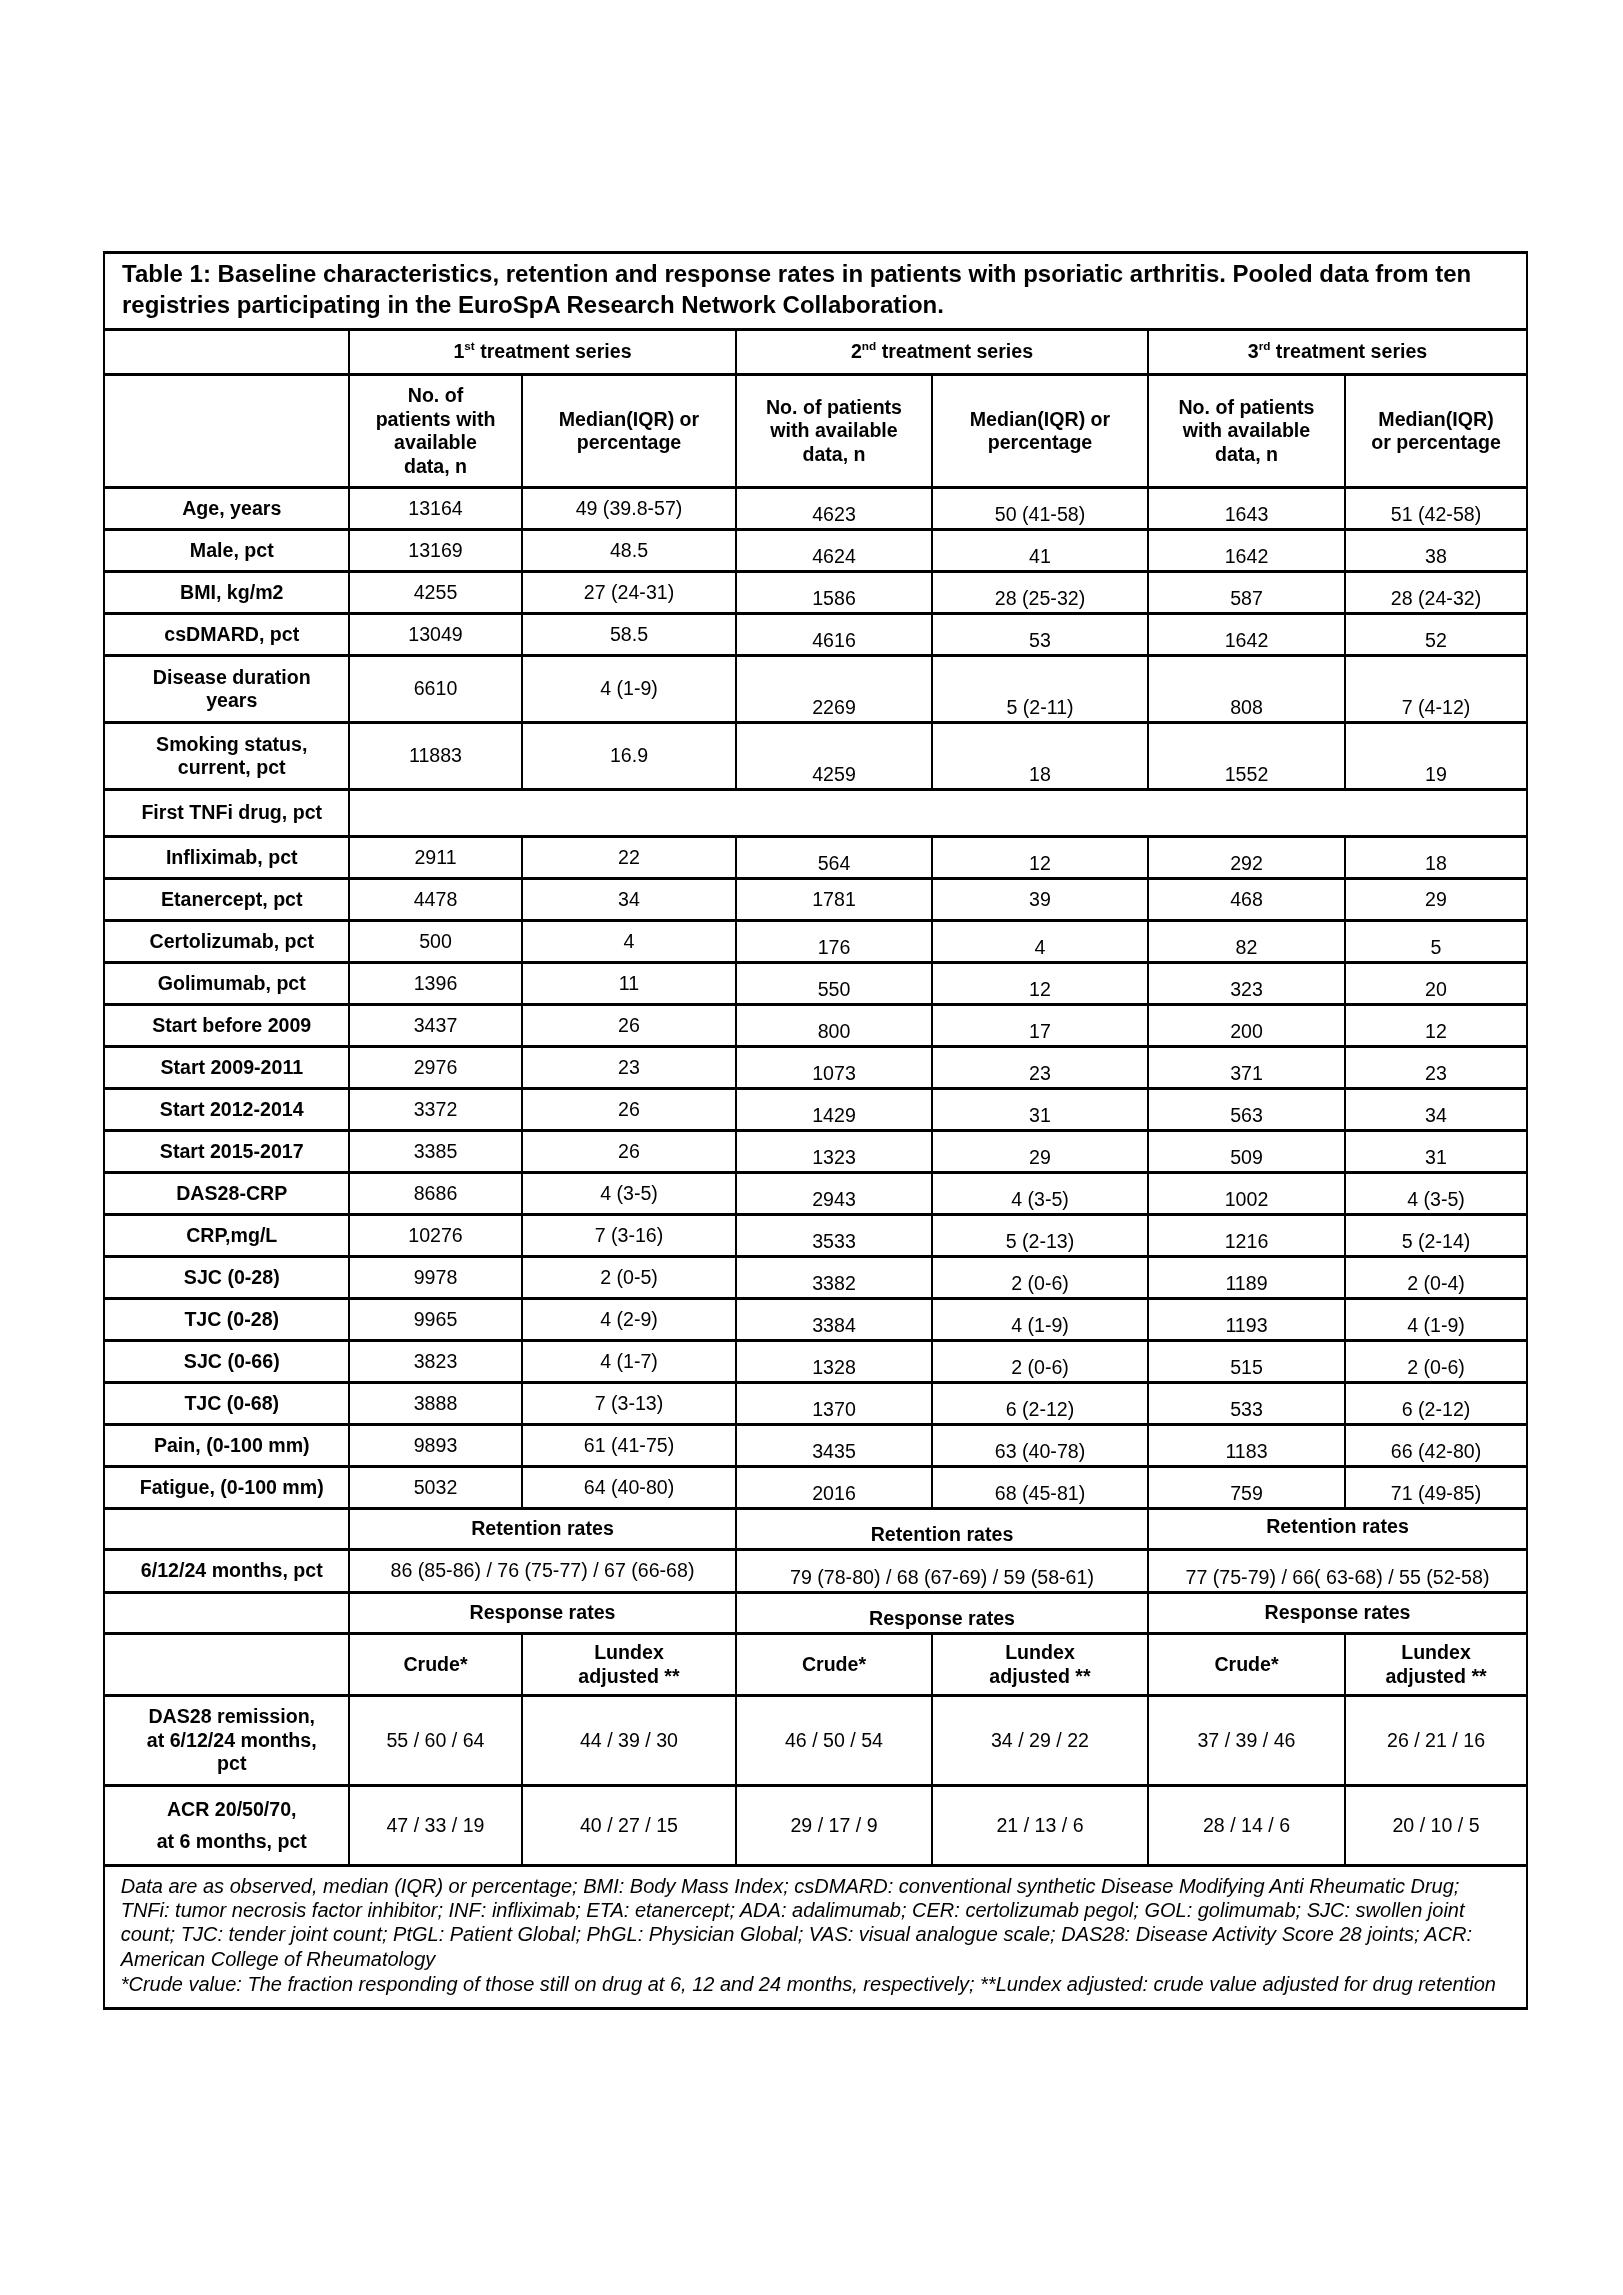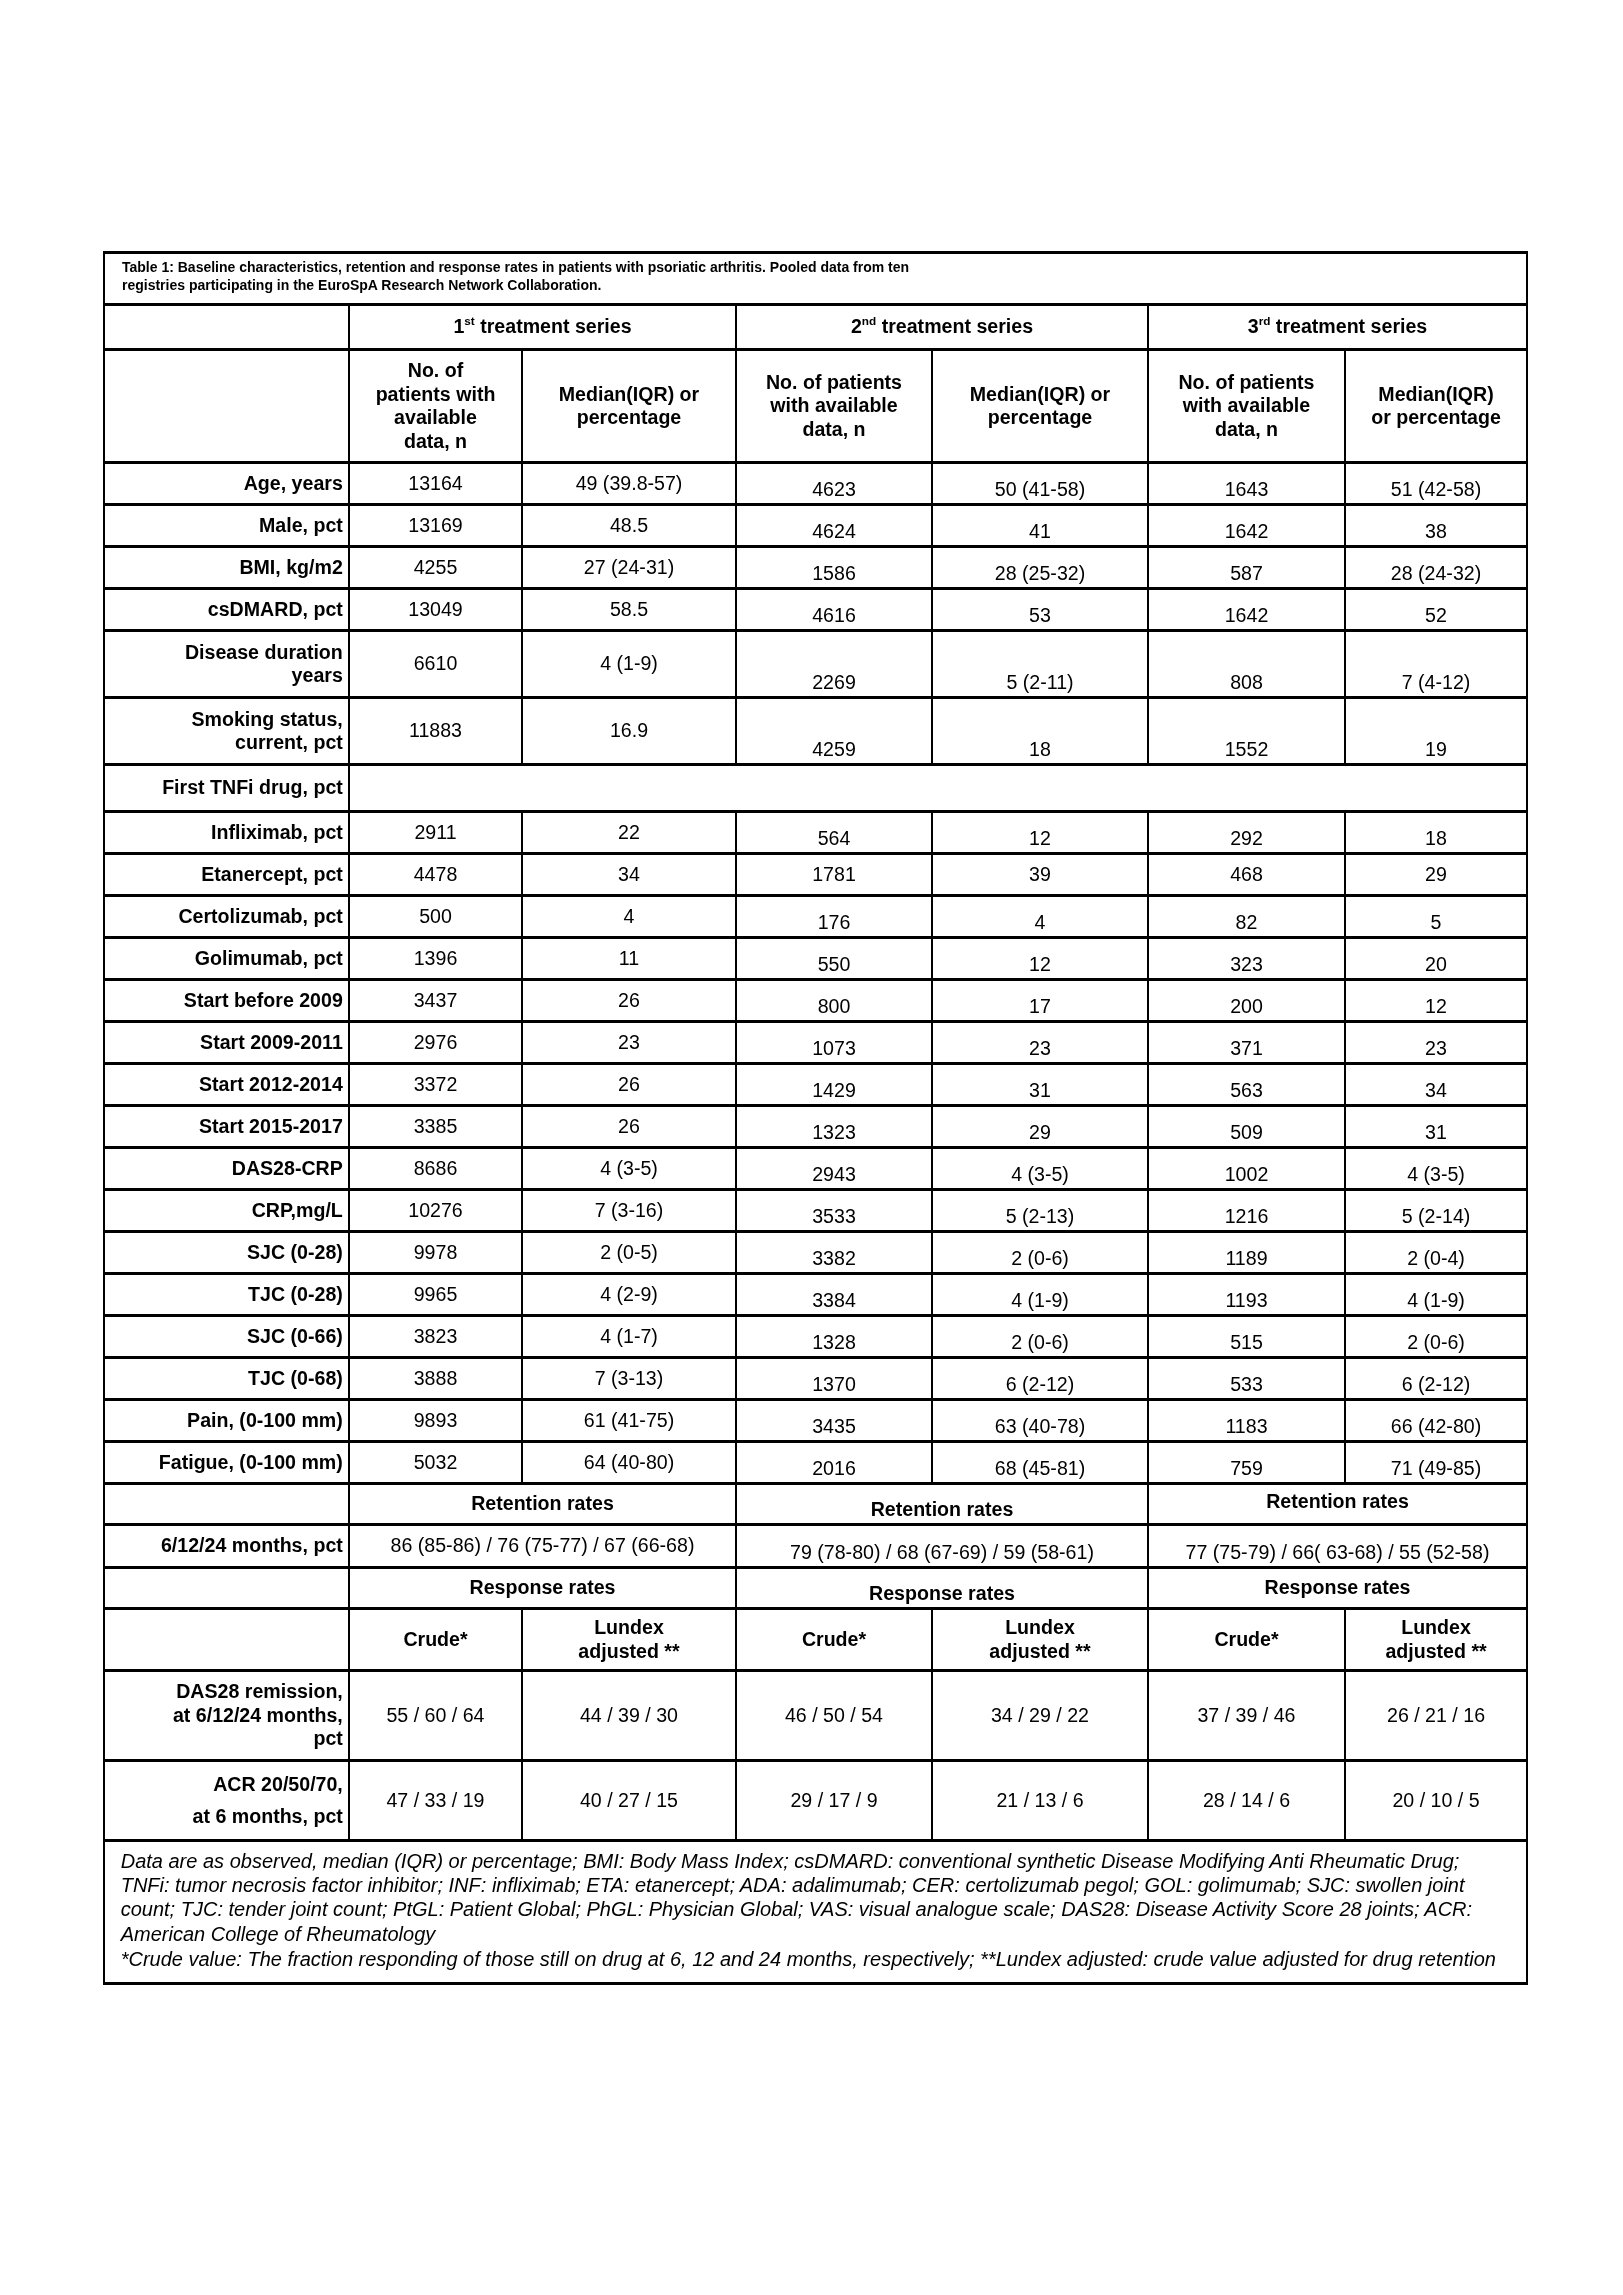--- a/index.html
+++ b/index.html
@@ -3,26 +3,26 @@
 <meta charset="utf-8">
 <style>
   html,body{margin:0;padding:0}
   body{width:1623px;height:2295px;background:#fff;color:#000;position:relative;overflow:hidden;
        font-family:"Liberation Sans",sans-serif;}
   table.t{position:absolute;left:103px;top:251px;width:1423px;border-collapse:collapse;
           table-layout:fixed;border:2px solid #000;border-top-width:3.3px;border-bottom-width:3.9px}
   td{border:2px solid #000;border-top-width:3.3px;border-bottom-width:3.3px;
      font-size:19.6px;line-height:1.2;text-align:center;vertical-align:middle;
      padding:2.6px 5.2px;overflow:hidden;word-wrap:break-word}
-  td.lbl{text-align:right;font-weight:bold;padding:2.6px 5.2px 2.6px 15.7px;white-space:pre-line}
+  td.lbl{text-align:center;font-weight:bold;padding:2.6px 5.2px 2.6px 15.7px;white-space:pre-line}
   td.b{font-weight:bold}
   td.pre{white-space:pre-line}
   td.low{vertical-align:bottom;padding-bottom:2px}
   td.hi{vertical-align:top;padding-top:5.2px}
-  td.title{font-size:14px;font-weight:bold;text-align:left;line-height:1.27;
+  td.title{font-size:24px;font-weight:bold;text-align:left;line-height:1.27;
            padding:5.2px 15.7px 7.9px 17px;white-space:pre-line;vertical-align:top}
   td.gap{line-height:1.6}
   td.foot{font-style:italic;font-size:20px;line-height:1.22;text-align:left;
           padding:6.5px 14.4px 9.2px 15.7px;vertical-align:top}
   sup{font-size:0.6em;vertical-align:super;line-height:0}
   tr.r-series{height:45px}
   tr.r-colhdr{height:113px}
   tr.r-single{height:42px}
   tr.r-double{height:67px}
   tr.r-tnfi{height:47px}

